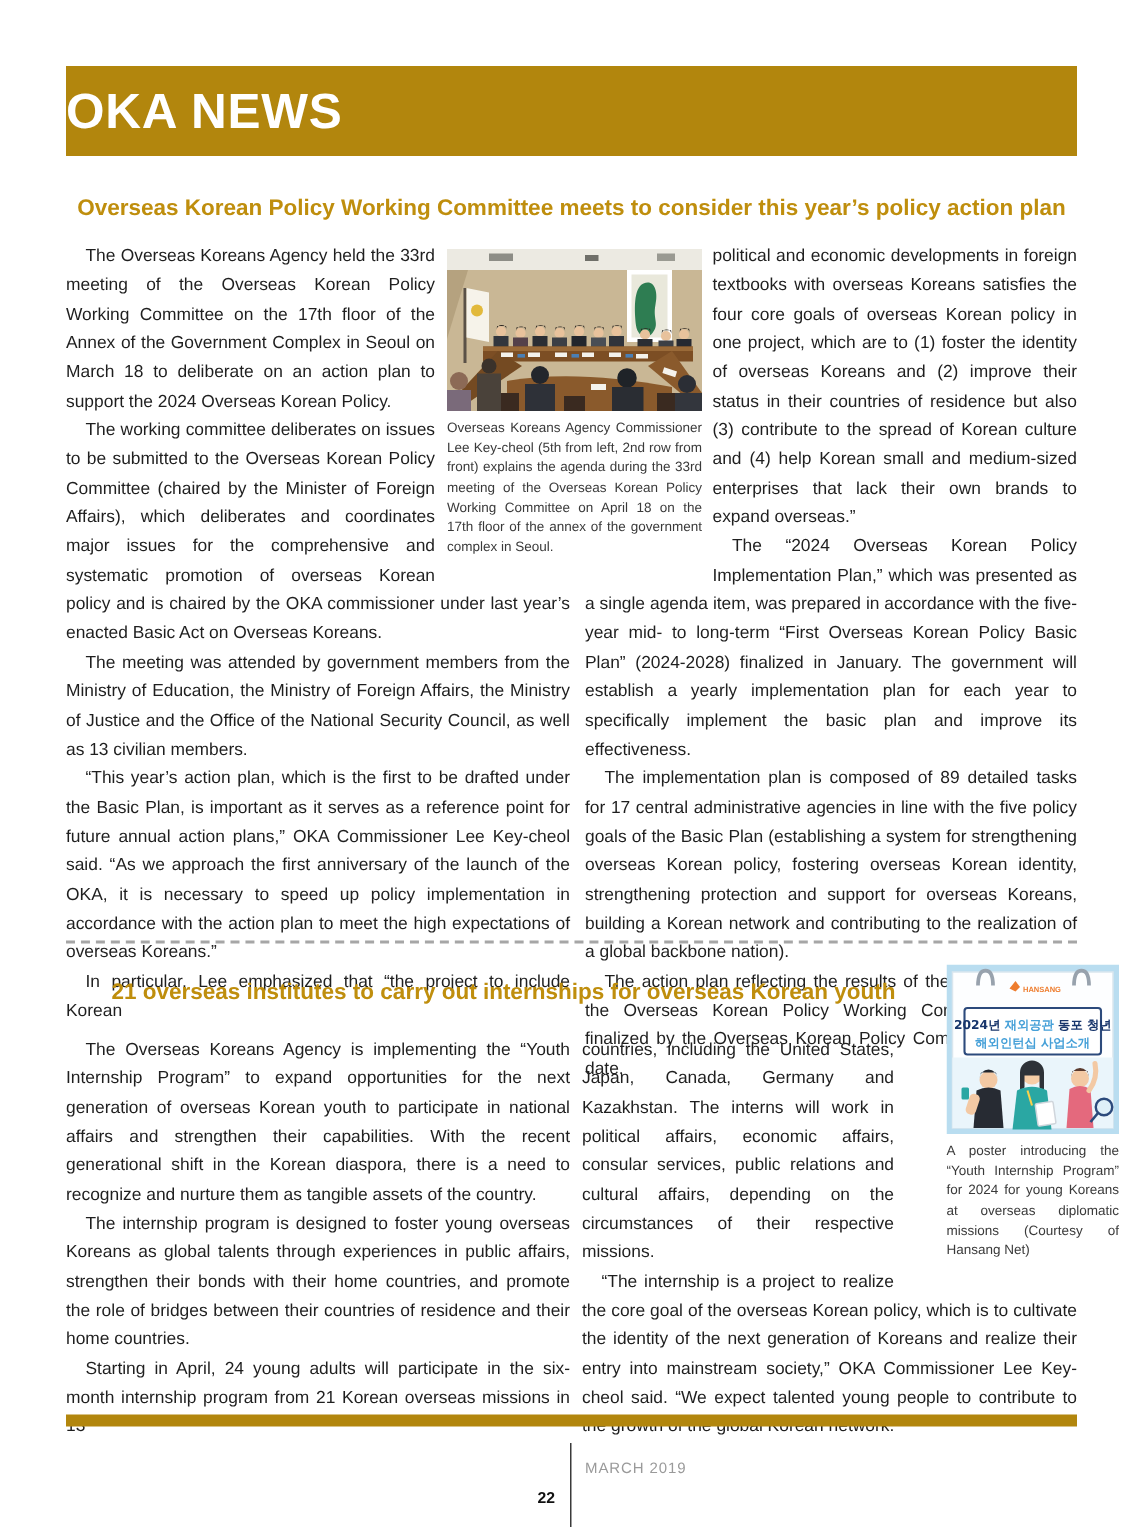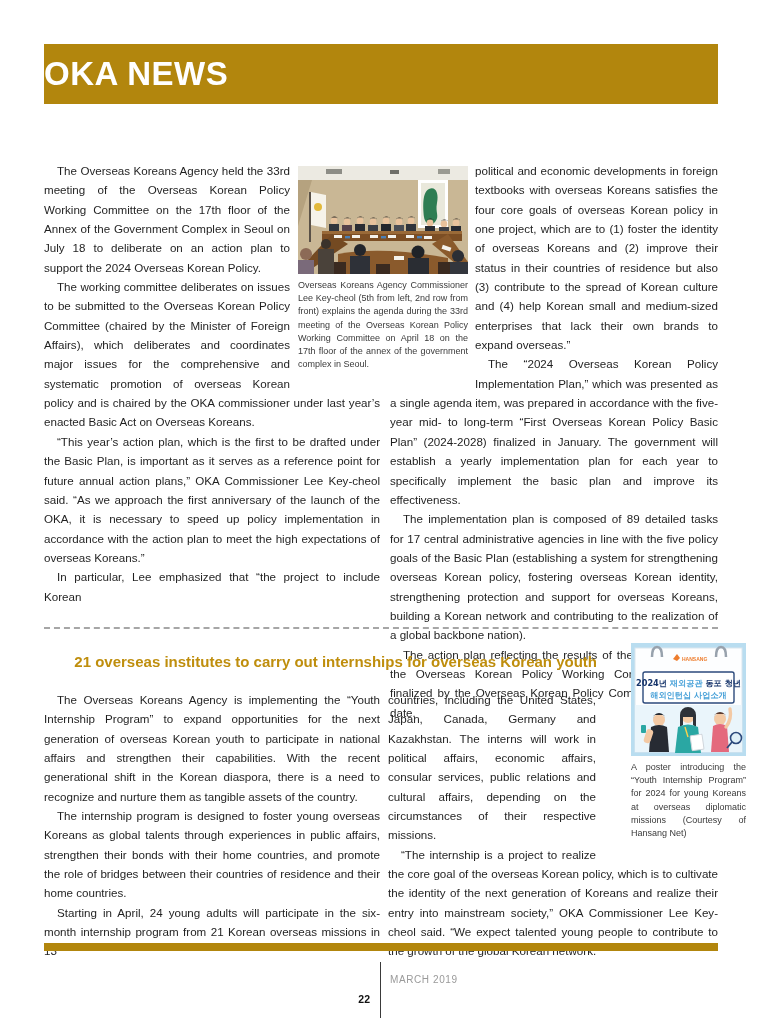--- a/index.html
+++ b/index.html
@@ -65,25 +65,27 @@
 </style>
 </head>
 <body>
 
 <div class="page">
 
   <div class="band-top">
     <div class="masthead">OKA NEWS</div>
   </div>
 
+  <div class="headline h1">Overseas Korean Policy Working Committee meets to consider this year’s policy action plan</div>
 
   <div class="col a1-left">
     <div class="spacer-r"></div>
-    <p>The Overseas Koreans Agency held the 33rd meeting of the Overseas Korean Policy Working Committee on the 17th floor of the Annex of the Government Complex in Seoul on July 18 to deliberate on an action plan to support the 2024 Overseas Korean Policy.</p>
+    <p>The Overseas Koreans Agency held the 33rd meeting of the Overseas Korean Policy Working Committee on the 17th floor of the Annex of the Government Complex in Seoul on March 18 to deliberate on an action plan to support the 2024 Overseas Korean Policy.</p>
     <p>The working committee deliberates on issues to be submitted to the Overseas Korean Policy Committee (chaired by the Minister of Foreign Affairs), which deliberates and coordinates major issues for the comprehensive and systematic promotion of overseas Korean policy and is chaired by the OKA commissioner under last year’s enacted Basic Act on Overseas Koreans.</p>
+    <p>The meeting was attended by government members from the Ministry of Education, the Ministry of Foreign Affairs, the Ministry of Justice and the Office of the National Security Council, as well as 13 civilian members.</p>
     <p>“This year’s action plan, which is the first to be drafted under the Basic Plan, is important as it serves as a reference point for future annual action plans,” OKA Commissioner Lee Key-cheol said. “As we approach the first anniversary of the launch of the OKA, it is necessary to speed up policy implementation in accordance with the action plan to meet the high expectations of overseas Koreans.”</p>
     <p>In particular, Lee emphasized that “the project to include Korean</p>
   </div>
 
   <div class="col a1-right">
     <div class="spacer-l"></div>
     <p class="cont">political and economic developments in foreign textbooks with overseas Koreans satisfies the four core goals of overseas Korean policy in one project, which are to (1) foster the identity of overseas Koreans and (2) improve their status in their countries of residence but also (3) contribute to the spread of Korean culture and (4) help Korean small and medium-sized enterprises that lack their own brands to expand overseas.”</p>
     <p>The “2024 Overseas Korean Policy Implementation Plan,” which was presented as a single agenda item, was prepared in accordance with the five-year mid- to long-term “First Overseas Korean Policy Basic Plan” (2024-2028) finalized in January. The government will establish a yearly implementation plan for each year to specifically implement the basic plan and improve its effectiveness.</p>
     <p>The implementation plan is composed of 89 detailed tasks for 17 central administrative agencies in line with the five policy goals of the Basic Plan (establishing a system for strengthening overseas Korean policy, fostering overseas Korean identity, strengthening protection and support for overseas Koreans, building a Korean network and contributing to the realization of a global backbone nation).</p>
     <p>The action plan reflecting the results of the deliberations of the Overseas Korean Policy Working Committee will be finalized by the Overseas Korean Policy Committee at a later date.</p>

